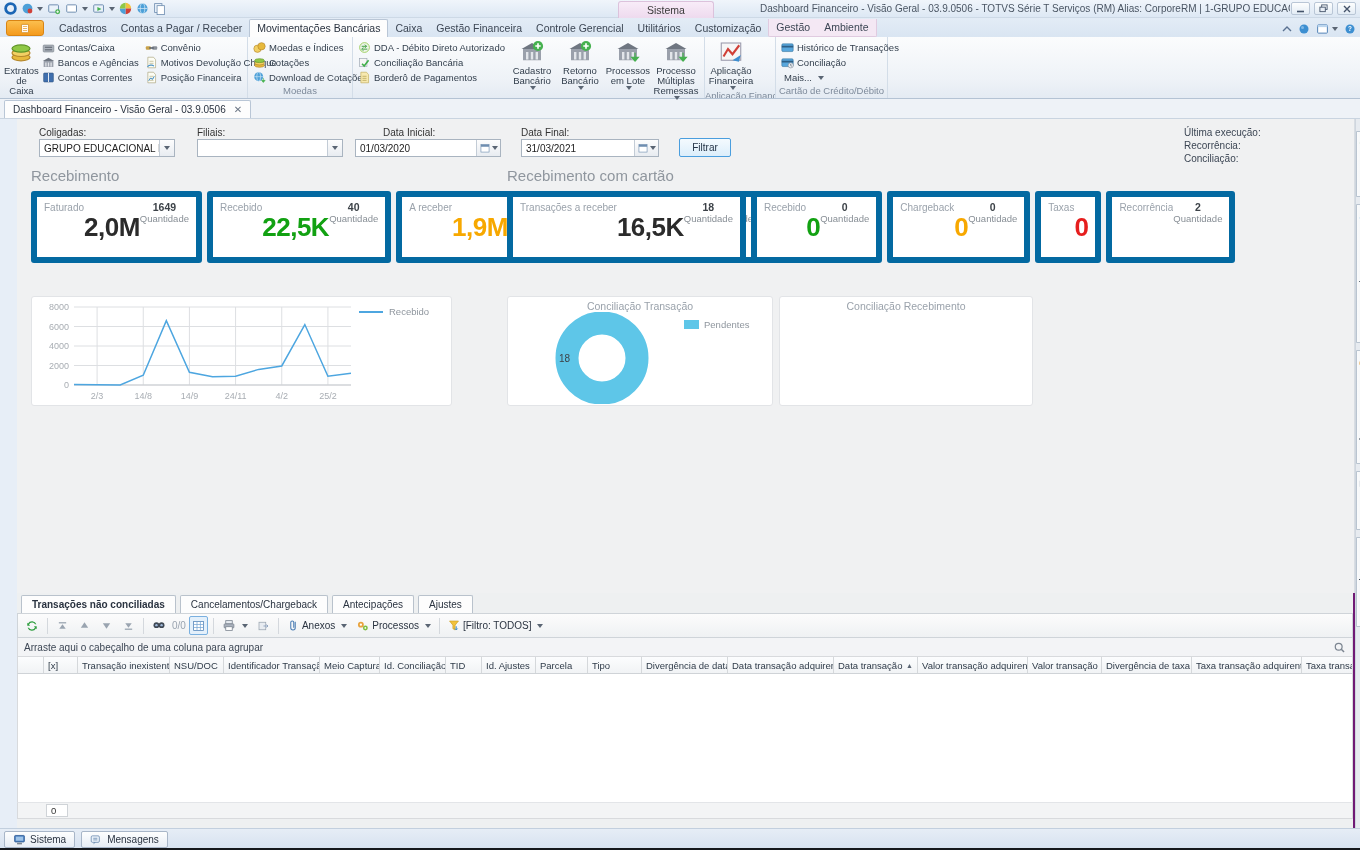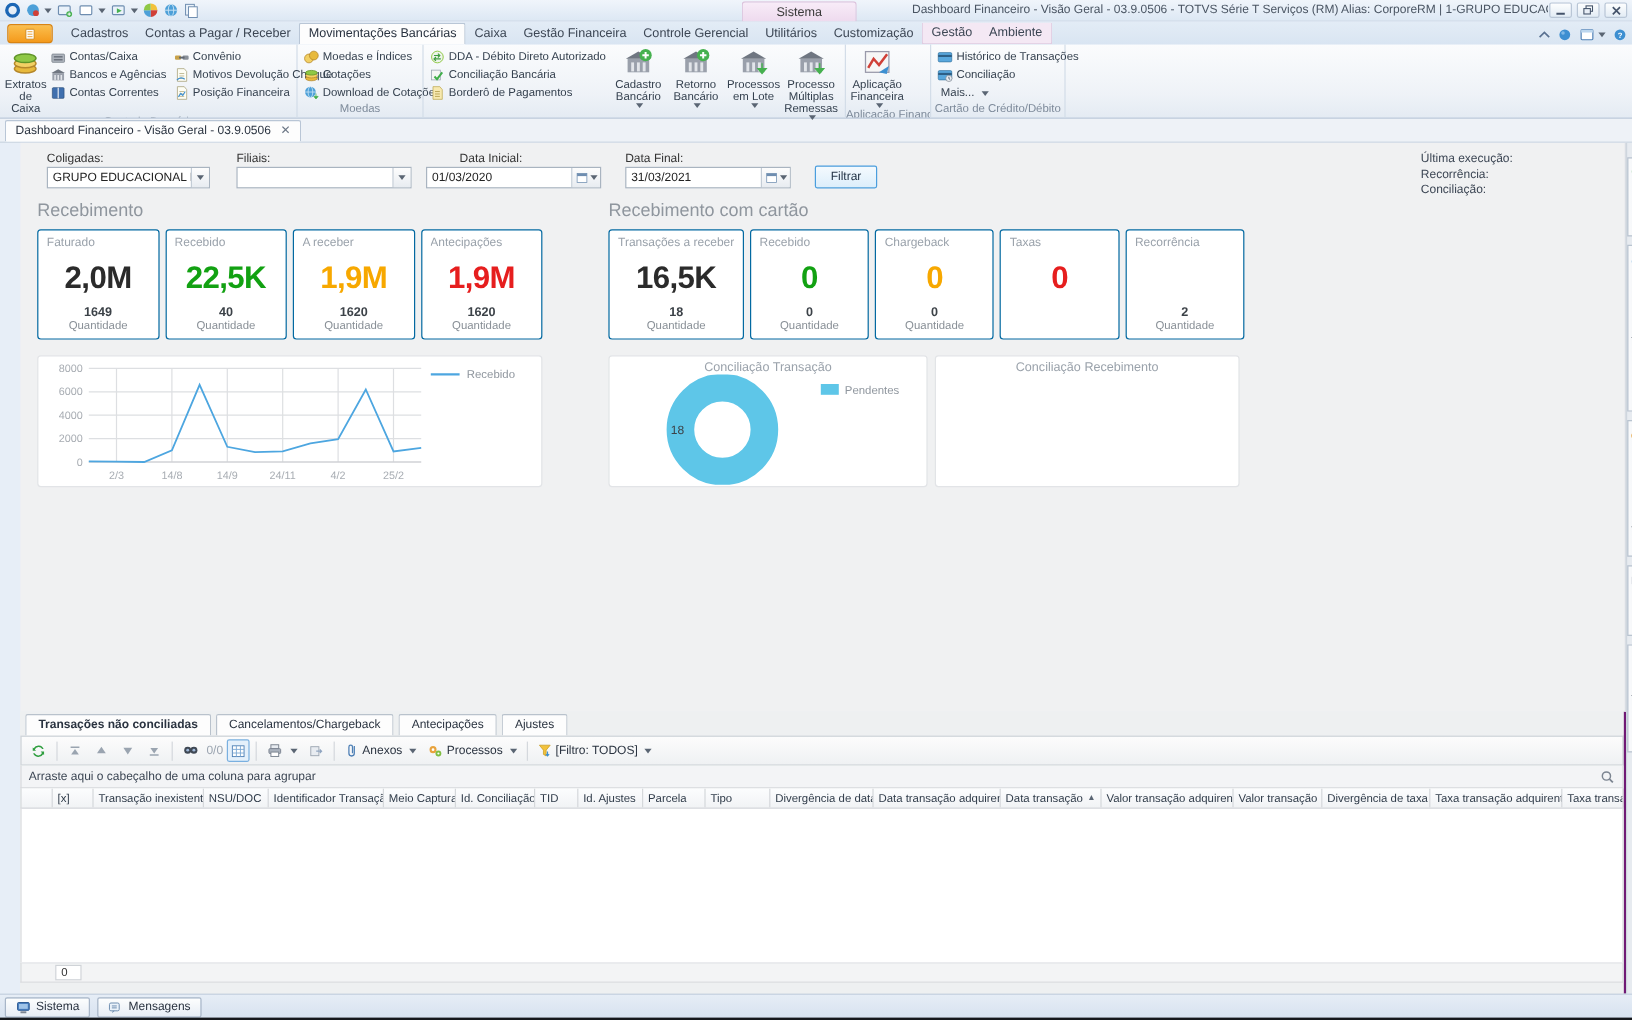--- a/index.html
+++ b/index.html
@@ -41,21 +41,21 @@
 .dash{position:relative;height:474px;background:#f0f1f2;border-right:1px solid #d8dde3;}
 .flabel{position:absolute;font-size:10px;color:#333;}
 .combo{position:absolute;height:18px;background:#fff;border:1px solid #a9b4c0;display:flex;align-items:center;}
 .combo .val{flex:1;padding:0 4px;white-space:nowrap;overflow:hidden;font-size:10px;color:#222;}
 .combo .dbtn{width:15px;height:100%;border-left:1px solid #c3ccd6;background:linear-gradient(#fdfdfd,#e8ecf1);display:flex;align-items:center;justify-content:center;}
 .datebtn{width:24px;height:100%;border-left:1px solid #c3ccd6;background:linear-gradient(#fdfdfd,#e8ecf1);display:flex;align-items:center;justify-content:center;gap:2px;}
 .filter-btn{position:absolute;left:662px;top:19px;width:52px;height:19px;background:linear-gradient(#f4fafe,#dceefb);border:1px solid #4a9ede;border-radius:2px;font-size:10px;color:#243447;display:flex;align-items:center;justify-content:center;}
 .execinfo{position:absolute;left:1167px;top:7px;font-size:10px;color:#3c4654;line-height:13px;}
 .section-title{position:absolute;font-size:15px;color:#8f969e;}
 .cardrow{position:absolute;display:flex;gap:5px;}
-.kpi{flex:1;background:#fff;border:1px solid #0369a1;border-radius:3px;padding:5px 7px;display:flex;flex-direction:column;height:92px;}
+.kpi{flex:1;background:#fff;border:6px solid #0369a1;border-radius:3px;padding:5px 7px;display:flex;flex-direction:row;height:72px;}
 .kpi-label{color:#9aa2ab;font-size:10px;white-space:nowrap;overflow:hidden;}
 .kpi-value{flex:1;display:flex;align-items:center;justify-content:center;font-size:26px;font-weight:bold;letter-spacing:-0.5px;}
 .kpi-qty{text-align:center;line-height:11px;height:22px;}
 .kpi-qty .n{font-weight:bold;font-size:10.5px;color:#3c4248;display:block;}
 .kpi-qty .q{color:#888f96;font-size:9.5px;margin-top:21px;}
 .chartcard{position:absolute;background:#fff;border:1px solid #e2e4e7;border-radius:3px;overflow:hidden;}
 .chartcard .ctitle{text-align:center;color:#9aa2ab;font-size:10.5px;padding-top:3px;}
 
 .bpanel{height:235px;background:#eef0f1;border-right:2px solid #701a75;display:flex;flex-direction:column;}
 .btabs{height:20px;display:flex;align-items:flex-end;gap:4px;padding-left:4px;background:#eef0f1;}

